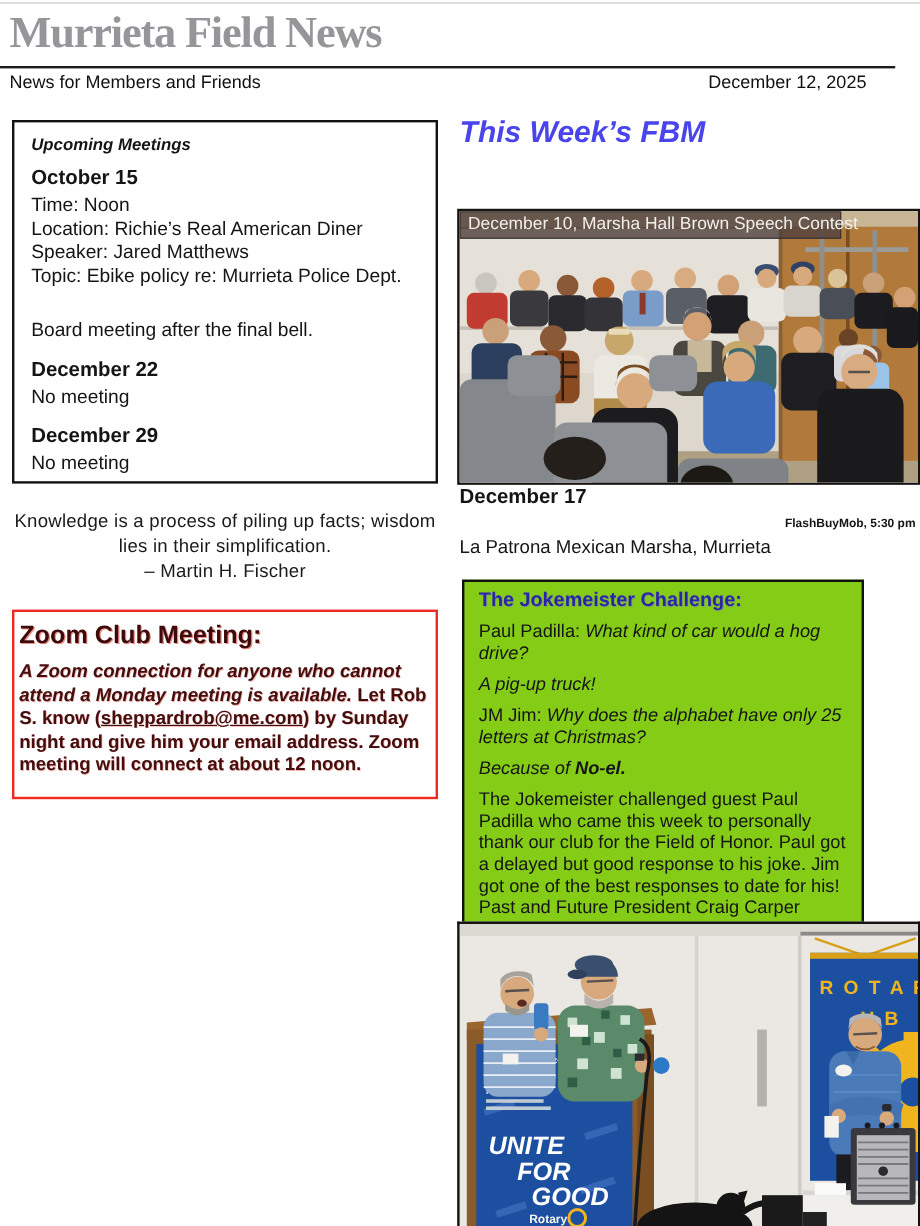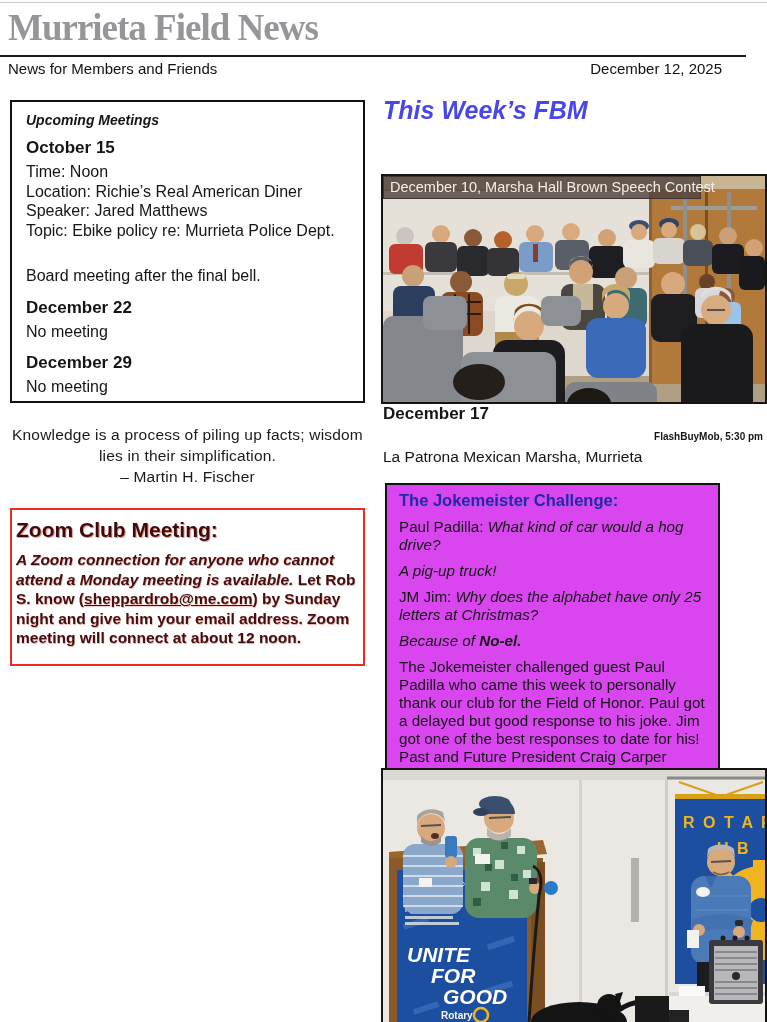--- a/index.html
+++ b/index.html
@@ -57,21 +57,21 @@
     background:rgba(82,66,62,.82);border:1px solid #3c3531;box-sizing:border-box;
     color:#f3f0ec;font-size:14.5px;line-height:20px;padding:0 6px;white-space:nowrap;
   }
   .next-event{top:404px;left:383px;width:380px;}
   .next-date{font-size:17px;font-weight:bold;margin:0 0 3px 0;}
   .next-name{font-size:10px;font-weight:600;line-height:20px;text-align:right;}
   .next-loc{font-size:15.5px;line-height:20px;}
 
   .joke-box{
     top:483px;left:385px;width:335px;height:287px;border:2px solid #121212;
-    box-sizing:border-box;padding:6px 12px;background:#d946ef;overflow:hidden;
+    box-sizing:border-box;padding:6px 12px;background:#84cc16;overflow:hidden;
   }
   .joke-heading{font-size:16.5px;font-weight:bold;color:#2a25a8;margin:0 0 8px 0;
     text-shadow:.7px .7px 0 rgba(120,110,220,.45);}
   .joke-p{font-size:15.2px;line-height:18px;margin:0 0 8px 0;}
   .joke-p i{font-style:italic;}
   svg text{font-family:"Liberation Sans",sans-serif;}
 </style>
 </head>
 <body>
 

